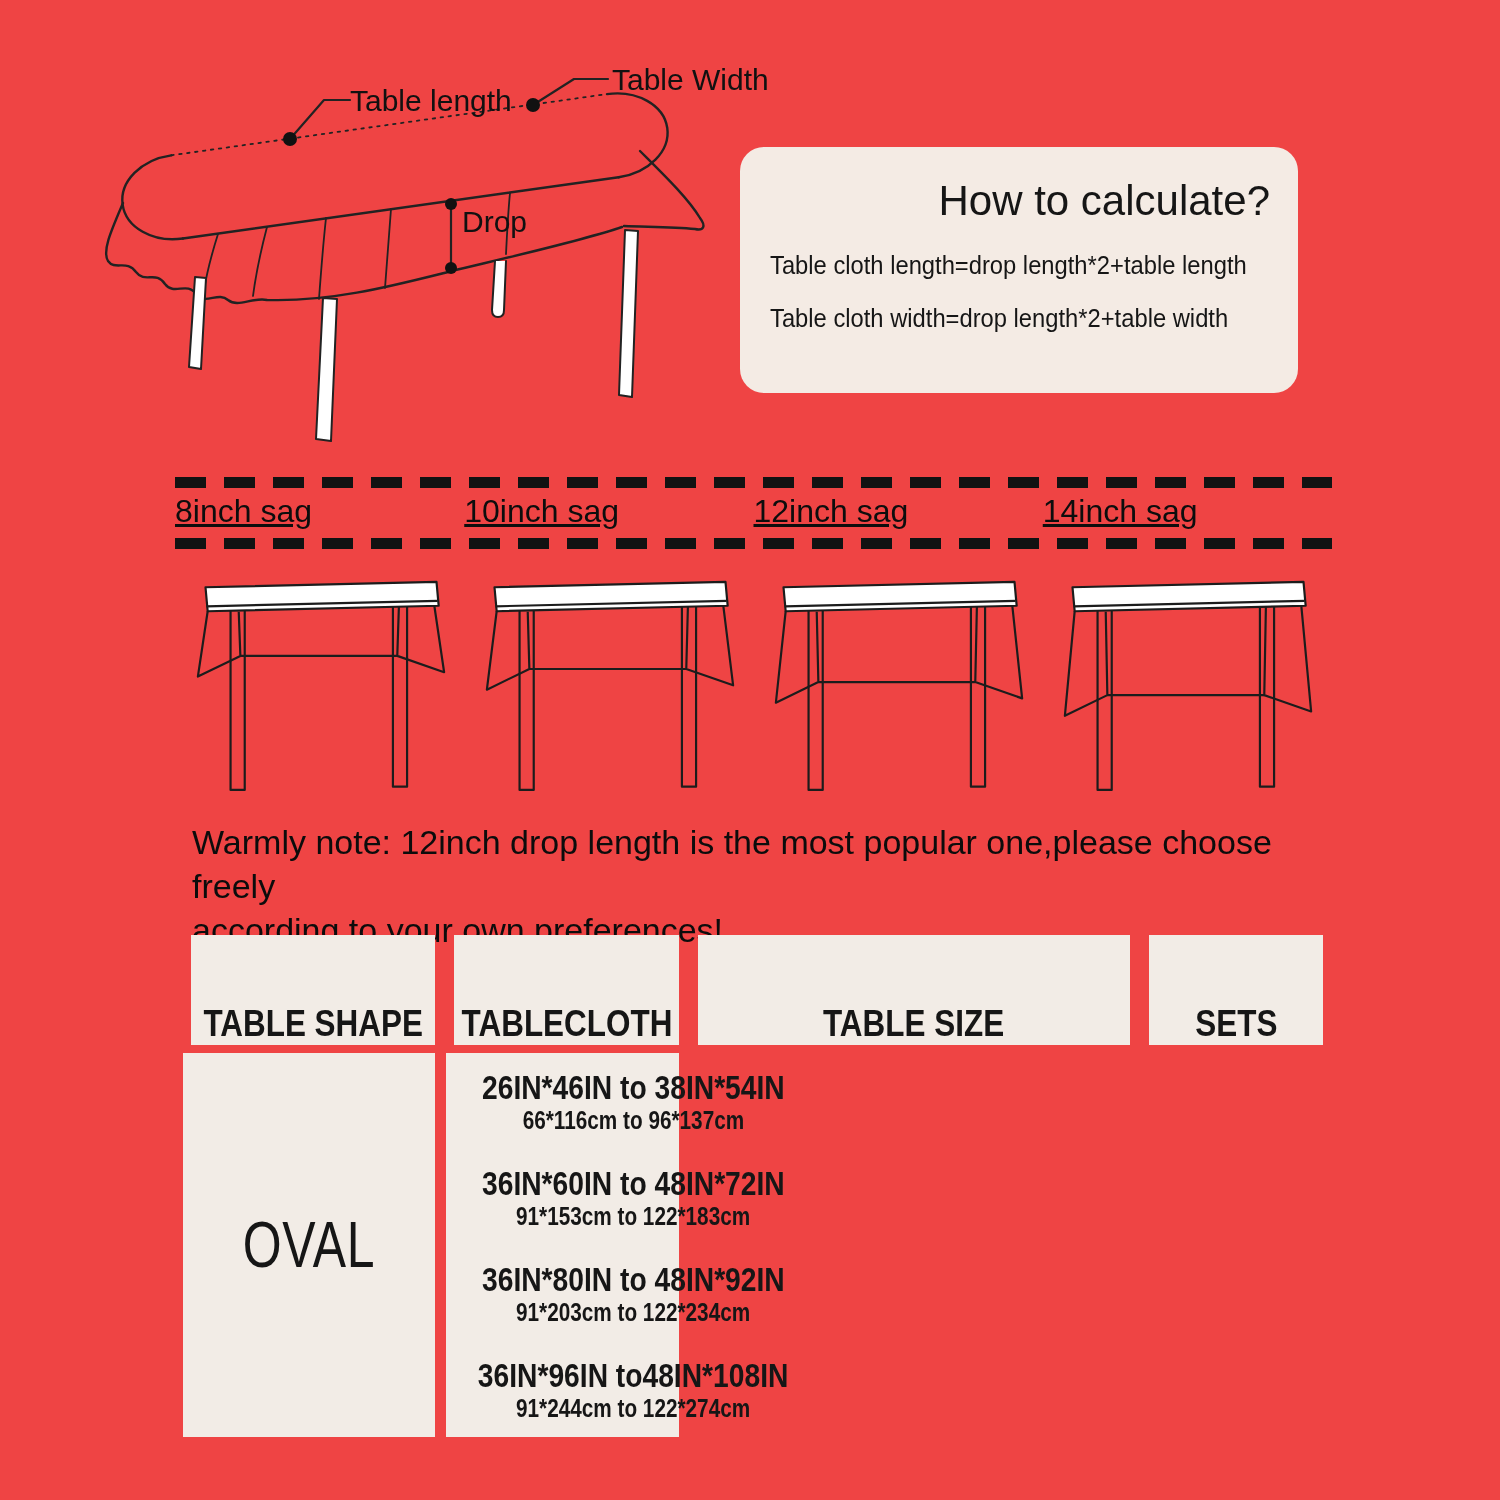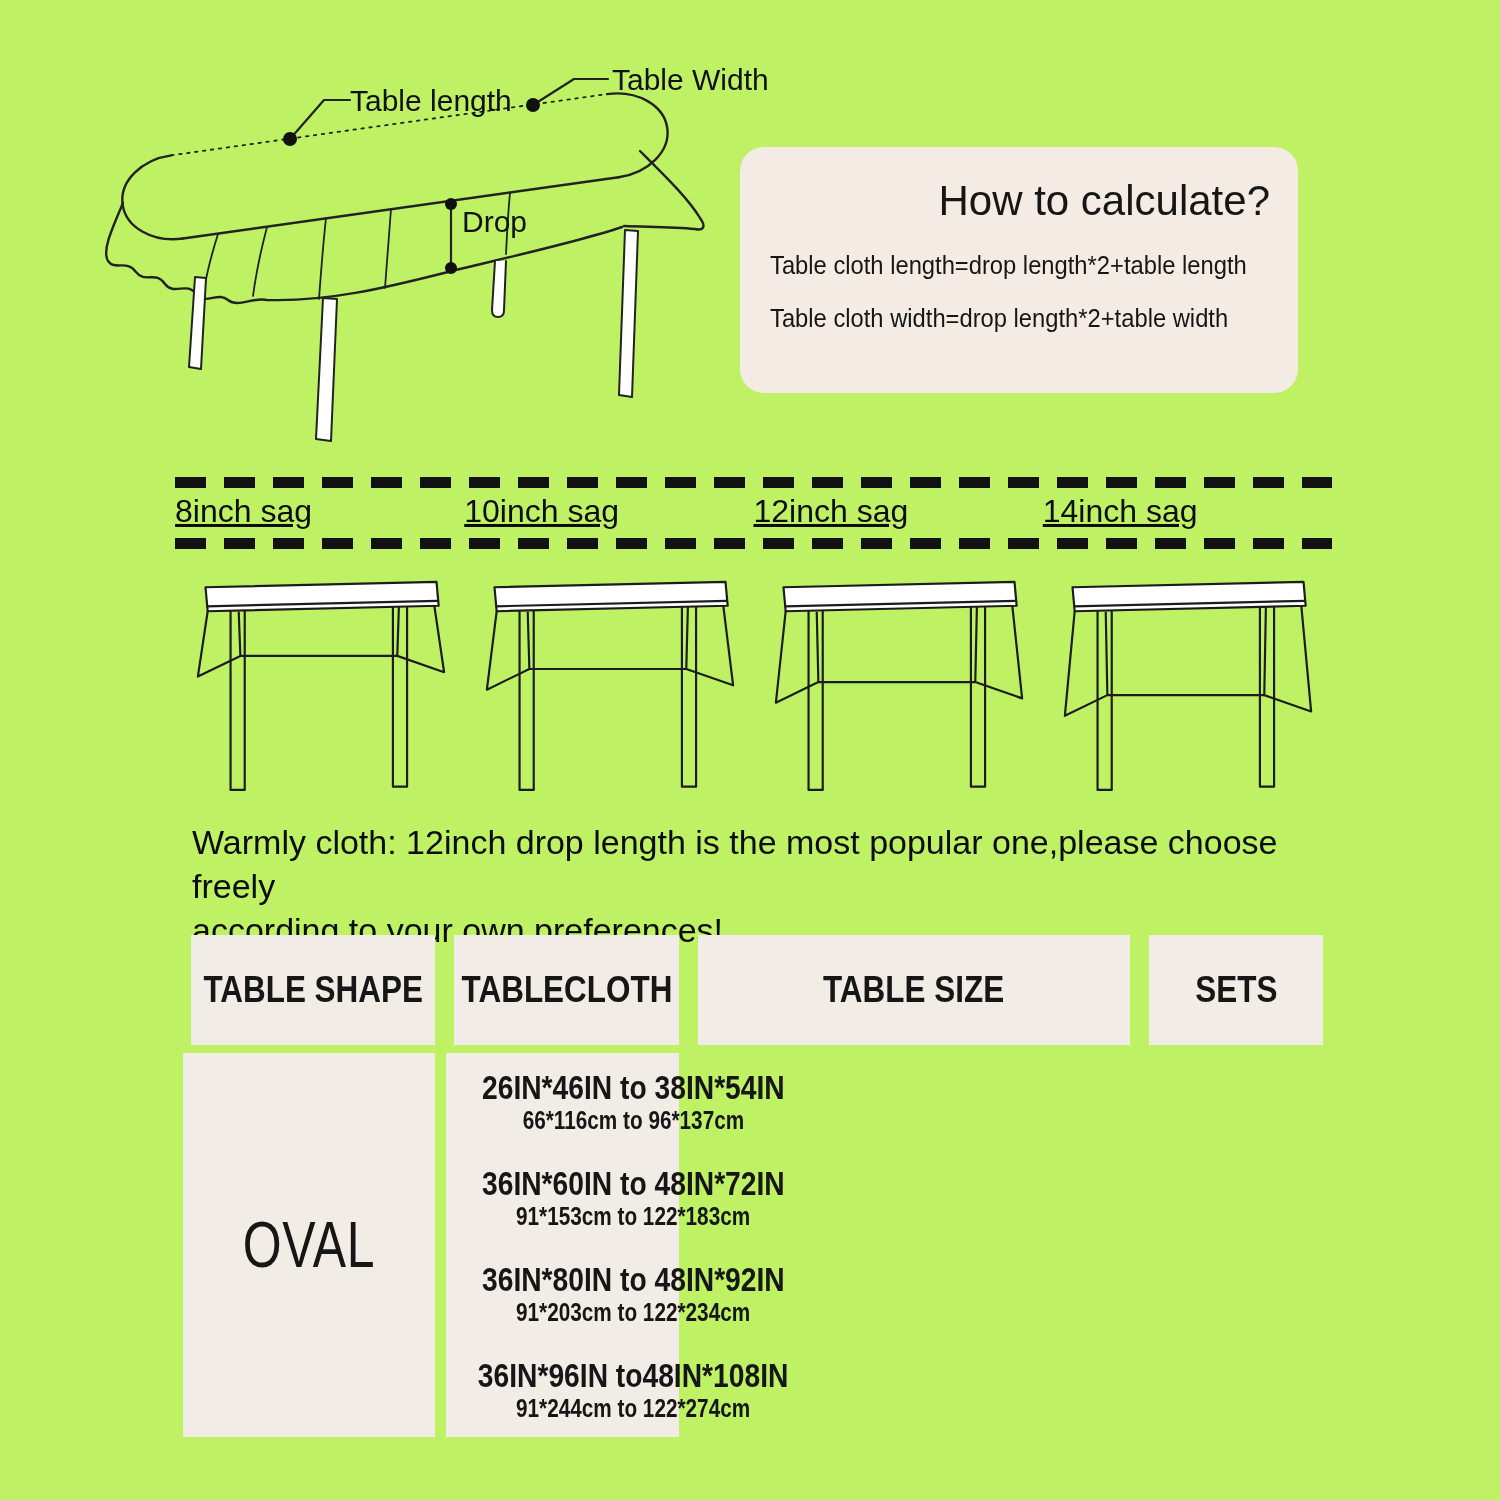--- a/index.html
+++ b/index.html
@@ -1,17 +1,17 @@
 <!DOCTYPE html>
 <html><head>
 <meta charset="utf-8">
 <style>
   html,body{margin:0;padding:0;background:#ffffff;}
   #canvas{
-    position:relative;width:1500px;height:1500px;background:#bef264;overflow:hidden;
+    position:relative;width:1500px;height:1500px;background:#ef4444;overflow:hidden;
     font-family:"Liberation Sans","DejaVu Sans",sans-serif;color:#161616;
   }
 
   
   #measure-svg{position:absolute;left:40px;top:55px;}
   .diagram-label{position:absolute;font-size:30px;color:#111;white-space:nowrap;}
 
   
   .howto-box{
     position:absolute;left:740px;top:147px;width:558px;height:246px;
@@ -43,21 +43,21 @@
 
   
   .size-grid{
     position:absolute;left:183px;top:935px;
     display:grid;
     grid-template-columns:252px 233px 440px 182px;
     grid-template-rows:110px 384px;
     column-gap:11px;row-gap:8px;
   }
   .cellbg{background:#f2ece6;}
-  .hdr{display:flex;align-items:center;justify-content:center;margin-left:8px;}
+  .hdr{display:flex;align-items:flex-end;justify-content:center;margin-left:8px;}
   .hdr span{font-size:37px;font-weight:bold;display:inline-block;transform:scaleX(.85);white-space:nowrap;letter-spacing:0;}
   .bodycol{display:grid;grid-template-rows:repeat(4,1fr);}
   .shape-col{display:flex;align-items:center;justify-content:center;}
   .shape-word{font-size:64px;display:inline-block;transform:scaleX(.78);letter-spacing:1px;}
   .trow{display:flex;flex-direction:column;align-items:center;justify-content:center;line-height:1.12;}
   .main{font-size:34px;font-weight:bold;display:inline-block;transform:scaleX(.83);white-space:nowrap;}
   .sub{font-size:25px;font-weight:bold;display:inline-block;transform:scaleX(.83);white-space:nowrap;}
   .sets-val{font-size:34px;display:inline-block;transform:scaleX(.9);}
 </style>
 </head>
@@ -161,21 +161,21 @@
             <rect x="186" y="30" width="13" height="167"></rect>
             <polygon points="14,14 226,9 228,31 16,36" fill="#ffffff"></polygon>
             <line x1="15" y1="31.5" x2="227" y2="26.5"></line>
             <path d="M16,36 L7,132 L46,113 L44.5,36.5"></path>
             <path d="M224,31 L233,128 L190,113 L191.5,31.5"></path>
             <line x1="46" y1="113" x2="190" y2="113"></line>
           </g>
         </svg></div>
     </div>
 
-  <div class="note">Warmly cloth: 12inch drop length is the most popular one,please choose freely
+  <div class="note">Warmly note: 12inch drop length is the most popular one,please choose freely
 according to your own preferences!</div>
 
   <div class="size-grid">
     <div class="cellbg hdr">
         <span>TABLE SHAPE</span>
       </div>
     <div class="cellbg hdr">
         <span>TABLECLOTH</span>
       </div>
     <div class="cellbg hdr">

